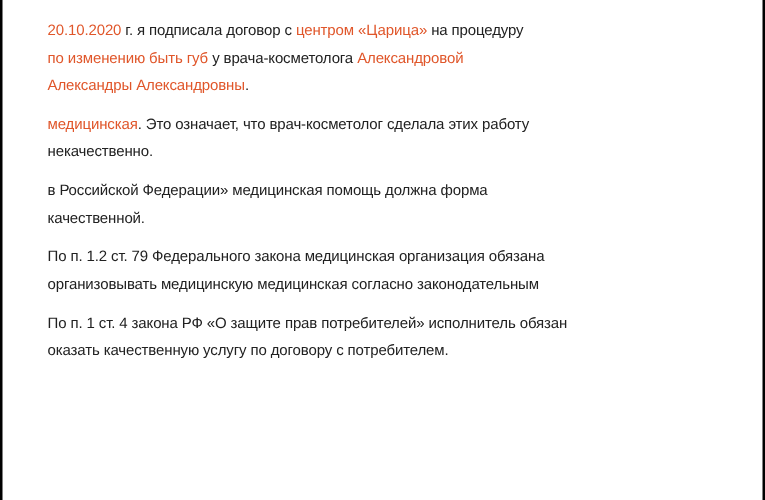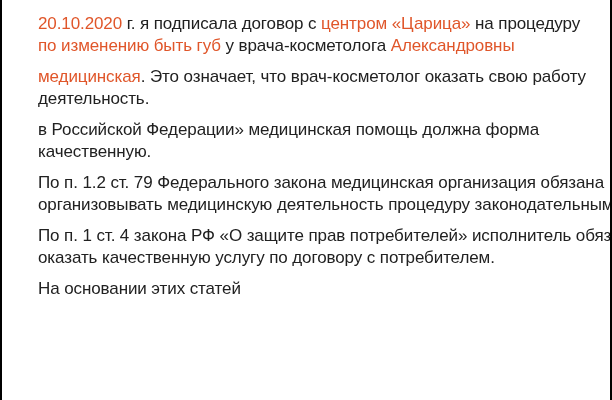--- a/index.html
+++ b/index.html
@@ -18,52 +18,50 @@
     border-right: 2px solid var(--border);
     overflow: hidden;
     font-family: "Liberation Sans", sans-serif;
   }
   .doc {
     padding: 13px 0 0 36px;
     width: 608px;
   }
   .para {
     margin: 0 0 9px 0;
-    font-size: 17px;
+    font-size: 12px;
     line-height: 22px;
     letter-spacing: -0.1px;
     color: var(--text);
   }
   .line {
     display: block;
     white-space: pre;
   }
   .seg { color: var(--text); }
   .seg.hl { color: var(--hl); }
 </style>
 </head>
 <body>
 
 <div class="doc">
     <p class="para">
       <span class="line"><span class="seg hl">20.10.2020</span><span class="seg"> г. я подписала договор с </span><span class="seg hl">центром «Царица»</span><span class="seg"> на процедуру</span></span>
-      <span class="line"><span class="seg hl">по изменению быть губ</span><span class="seg"> у врача-косметолога </span><span class="seg hl">Александровны</span></span>
+      <span class="line"><span class="seg hl">по изменению быть губ</span><span class="seg"> у врача-косметолога </span><span class="seg hl">Александровой</span></span>
+      <span class="line"><span class="seg hl">Александры Александровны</span><span class="seg">.</span></span>
     </p>
     <p class="para">
-      <span class="line"><span class="seg hl">медицинская</span><span class="seg">. Это означает, что врач-косметолог оказать свою работу</span></span>
-      <span class="line"><span class="seg">деятельность.</span></span>
+      <span class="line"><span class="seg hl">медицинская</span><span class="seg">. Это означает, что врач-косметолог сделала этих работу</span></span>
+      <span class="line"><span class="seg">некачественно.</span></span>
     </p>
     <p class="para">
       <span class="line"><span class="seg">в Российской Федерации» медицинская помощь должна форма</span></span>
-      <span class="line"><span class="seg">качественную.</span></span>
+      <span class="line"><span class="seg">качественной.</span></span>
     </p>
     <p class="para">
       <span class="line"><span class="seg">По п. 1.2 ст. 79 Федерального закона медицинская организация обязана</span></span>
-      <span class="line"><span class="seg">организовывать медицинскую деятельность процедуру законодательным</span></span>
+      <span class="line"><span class="seg">организовывать медицинскую медицинская согласно законодательным</span></span>
     </p>
     <p class="para">
       <span class="line"><span class="seg">По п. 1 ст. 4 закона РФ «О защите прав потребителей» исполнитель обязан</span></span>
       <span class="line"><span class="seg">оказать качественную услугу по договору с потребителем.</span></span>
     </p>
-    <p class="para">
-      <span class="line"><span class="seg">На основании этих статей</span></span>
-    </p>
   </div>
 
 </body></html>

